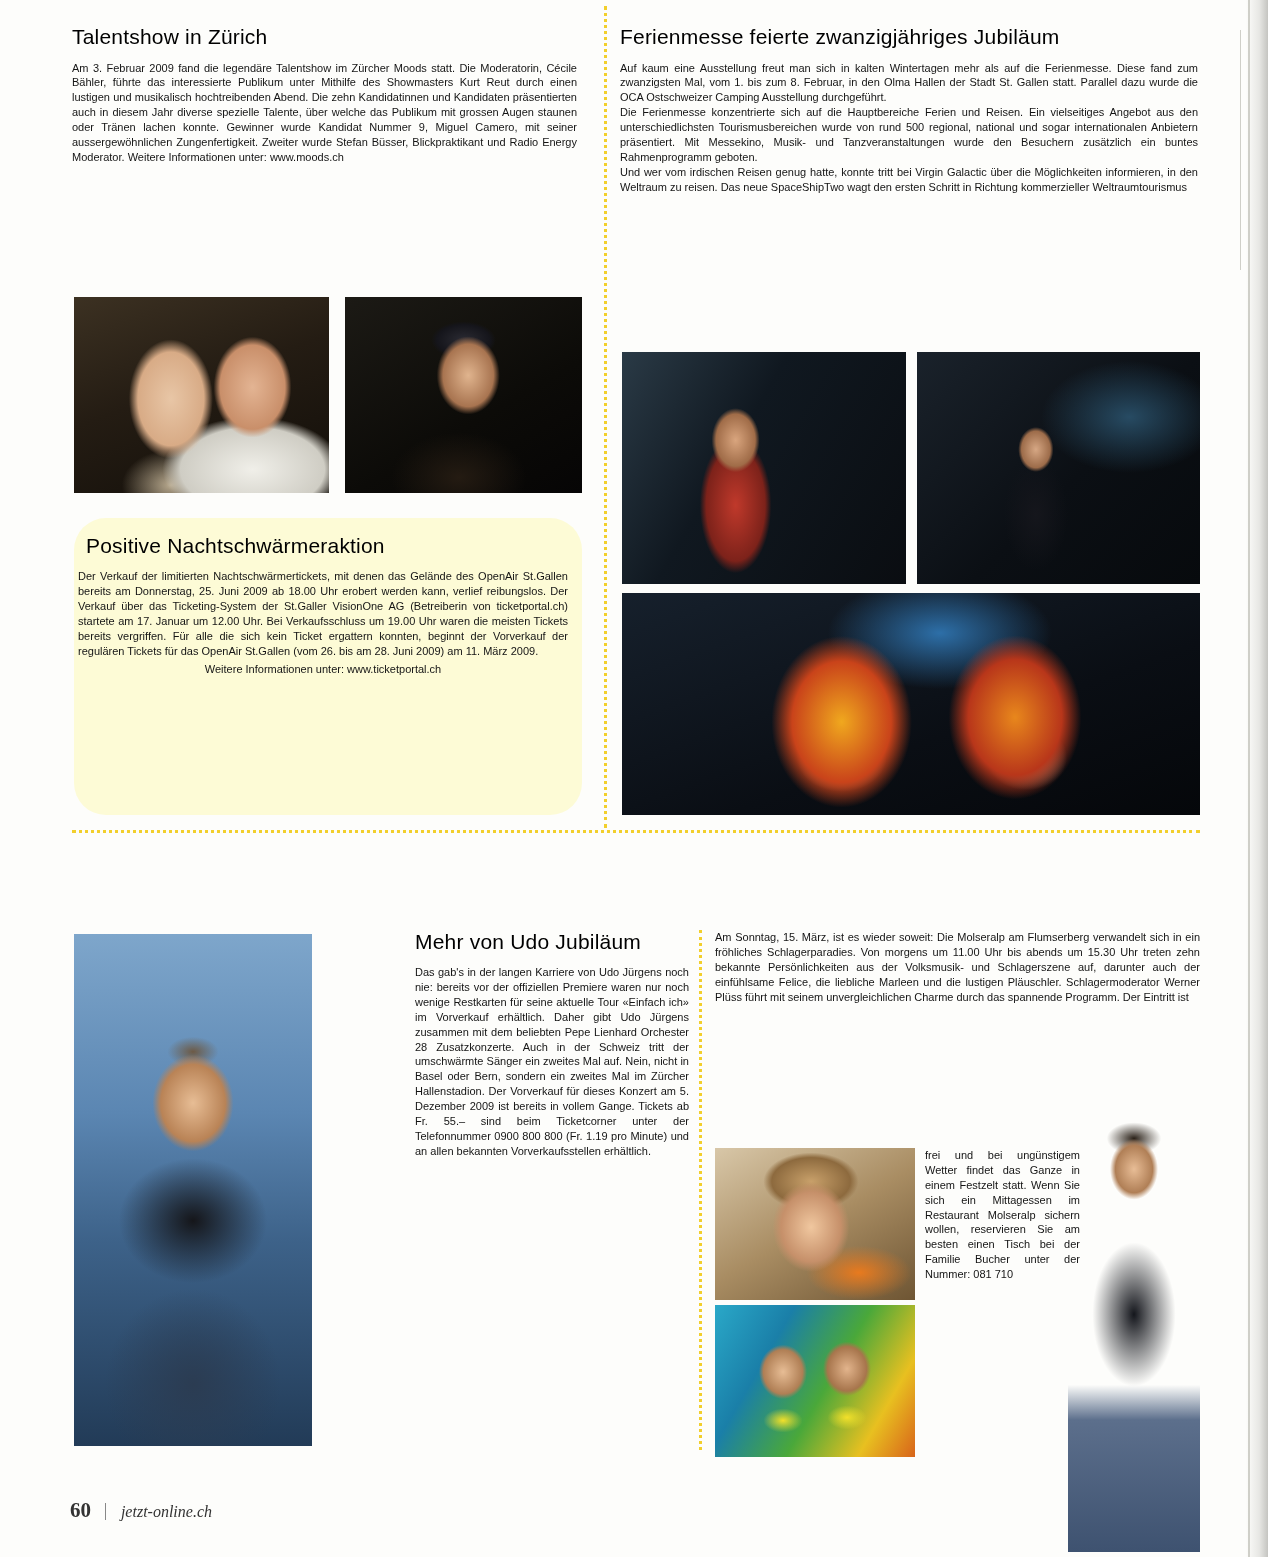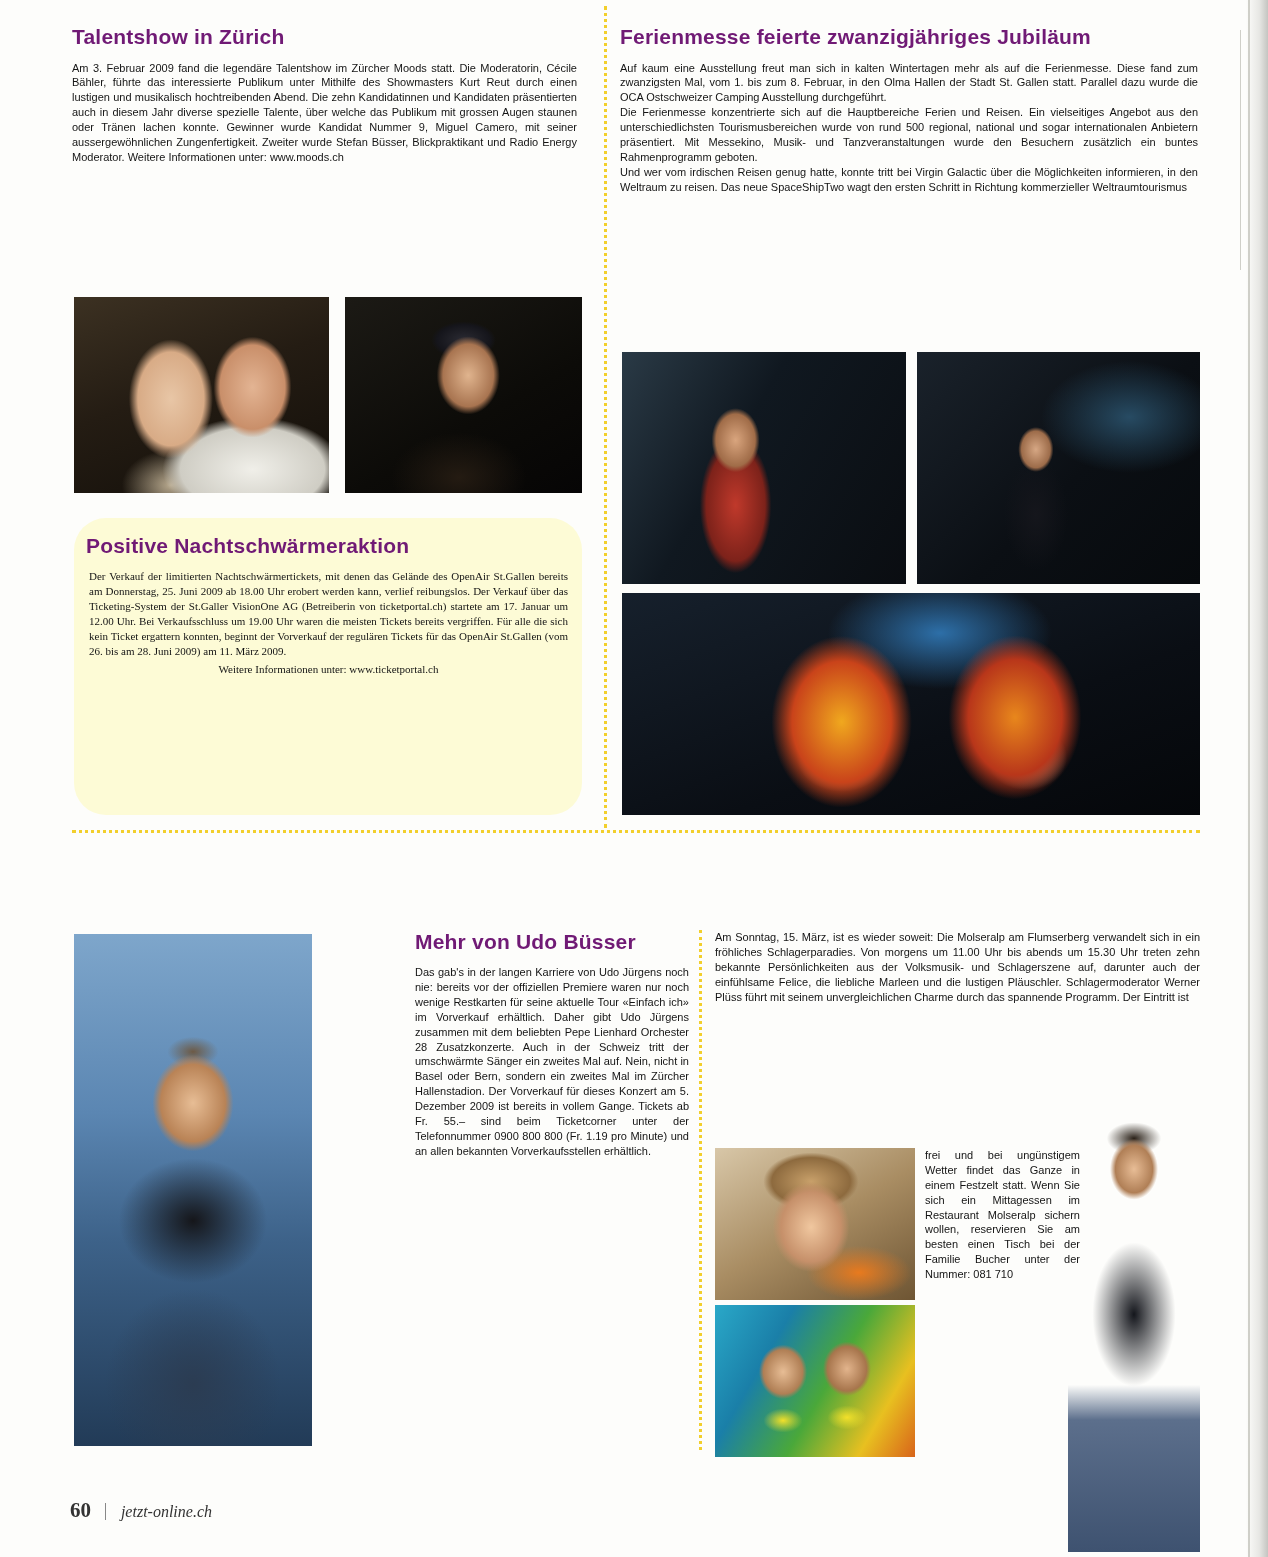--- a/index.html
+++ b/index.html
@@ -15,22 +15,22 @@
     color: #1a1a1a;
     overflow: hidden;
   }
   .page {
     position: absolute;
     inset: 0;
     background: #fdfdfb;
   }
   
   .heading {
-    color: #701a75;
-    font-weight: bold;
+    color: #000000;
+    font-weight: normal;
     letter-spacing: 0.2px;
     line-height: 1.1;
   }
   .h-sm { font-size: 21px; }
   .h-big { font-size: 45px; }
   .body-text {
     font-size: 11px;
     line-height: 1.355;
     text-align: justify;
     color: #141414;
@@ -202,21 +202,21 @@
 
   <div class="photo ph-talent1" style="position:absolute; left:74px; top:297px; width:255px; height:196px;">
     
   </div>
   <div class="photo ph-talent2" style="position:absolute; left:345px; top:297px; width:237px; height:196px;">
     
   </div>
 
   <div class="yellow-box" style="position:absolute; left:74px; top:518px; width:508px; height:297px;border-radius:32px;">
     <h2 class="heading h-sm" style="margin:16px 0 12px 12px;">Positive Nachtschwärmeraktion</h2>
-    <div class="body-text" style="margin:0 14px 0 15px;font-family:Liberation Serif, serif;">
+    <div class="body-text" style="margin:0 14px 0 4px;">
       <p>Der Verkauf der limitierten Nachtschwärmertickets, mit denen das Gelände des OpenAir St.Gallen bereits am Donnerstag, 25. Juni 2009 ab 18.00 Uhr erobert werden kann, verlief reibungslos. Der Verkauf über das Ticketing-System der St.Galler VisionOne AG (Betreiberin von ticketportal.ch) startete am 17. Januar um 12.00 Uhr. Bei Verkaufsschluss um 19.00 Uhr waren die meisten Tickets bereits vergriffen. Für alle die sich kein Ticket ergattern konnten, beginnt der Vorverkauf der regulären Tickets für das OpenAir St.Gallen (vom 26. bis am 28. Juni 2009) am 11. März 2009.</p>
       <p style="margin-top:4px; text-align:center;">Weitere Informationen unter: www.ticketportal.ch</p>
     </div>
   </div>
 
   <div id="col-right">
     <h2 class="heading h-sm sec-title">Ferienmesse feierte zwanzigjähriges Jubiläum</h2>
 
     <div class="body-text" style="width:578px;">
       <p>Auf kaum eine Ausstellung freut man sich in kalten Wintertagen mehr als auf die Ferienmesse. Diese fand zum zwanzigsten Mal, vom 1. bis zum 8. Februar, in den Olma Hallen der Stadt St. Gallen statt. Parallel dazu wurde die OCA Ostschweizer Camping Ausstellung durchgeführt.</p>
@@ -236,21 +236,21 @@
   </div>
 
 
   <div class="photo ph-udo" style="position:absolute; left:74px; top:934px; width:238px; height:512px;">
     
   </div>
 
   <div class="dotline-v" style="left:699px; top:930px; height:520px;"></div>
 
   <div style="position:absolute; left:415px; top:930px; width:274px;">
-    <h2 class="heading h-sm" style="margin:0 0 12px 0;">Mehr von Udo Büsser</h2>
+    <h2 class="heading h-sm" style="margin:0 0 12px 0;">Mehr von Udo Jubiläum</h2>
     <div class="body-text">
       <p>Das gab's in der langen Karriere von Udo Jürgens noch nie: bereits vor der offiziellen Premiere waren nur noch wenige Restkarten für seine aktuelle Tour «Einfach ich» im Vorverkauf erhältlich. Daher gibt Udo Jürgens zusammen mit dem beliebten Pepe Lienhard Orchester 28 Zusatzkonzerte. Auch in der Schweiz tritt der umschwärmte Sänger ein zweites Mal auf. Nein, nicht in Basel oder Bern, sondern ein zweites Mal im Zürcher Hallenstadion. Der Vorverkauf für dieses Konzert am 5. Dezember 2009 ist bereits in vollem Gange. Tickets ab Fr. 55.– sind beim Ticketcorner unter der Telefonnummer 0900 800 800 (Fr. 1.19 pro Minute) und an allen bekannten Vorverkaufsstellen erhältlich.</p>
     </div>
   </div>
 
   <div style="position:absolute; left:715px; top:930px; width:485px;">
     <div class="body-text">
       <p>Am Sonntag, 15. März, ist es wieder soweit: Die Molseralp am Flumserberg verwandelt sich in ein fröhliches Schlagerparadies. Von morgens um 11.00 Uhr bis abends um 15.30 Uhr treten zehn bekannte Persönlichkeiten aus der Volksmusik- und Schlagerszene auf, darunter auch der einfühlsame Felice, die liebliche Marleen und die lustigen Pläuschler. Schlagermoderator Werner Plüss führt mit seinem unvergleichlichen Charme durch das spannende Programm. Der Eintritt ist</p>
     </div>
   </div>

